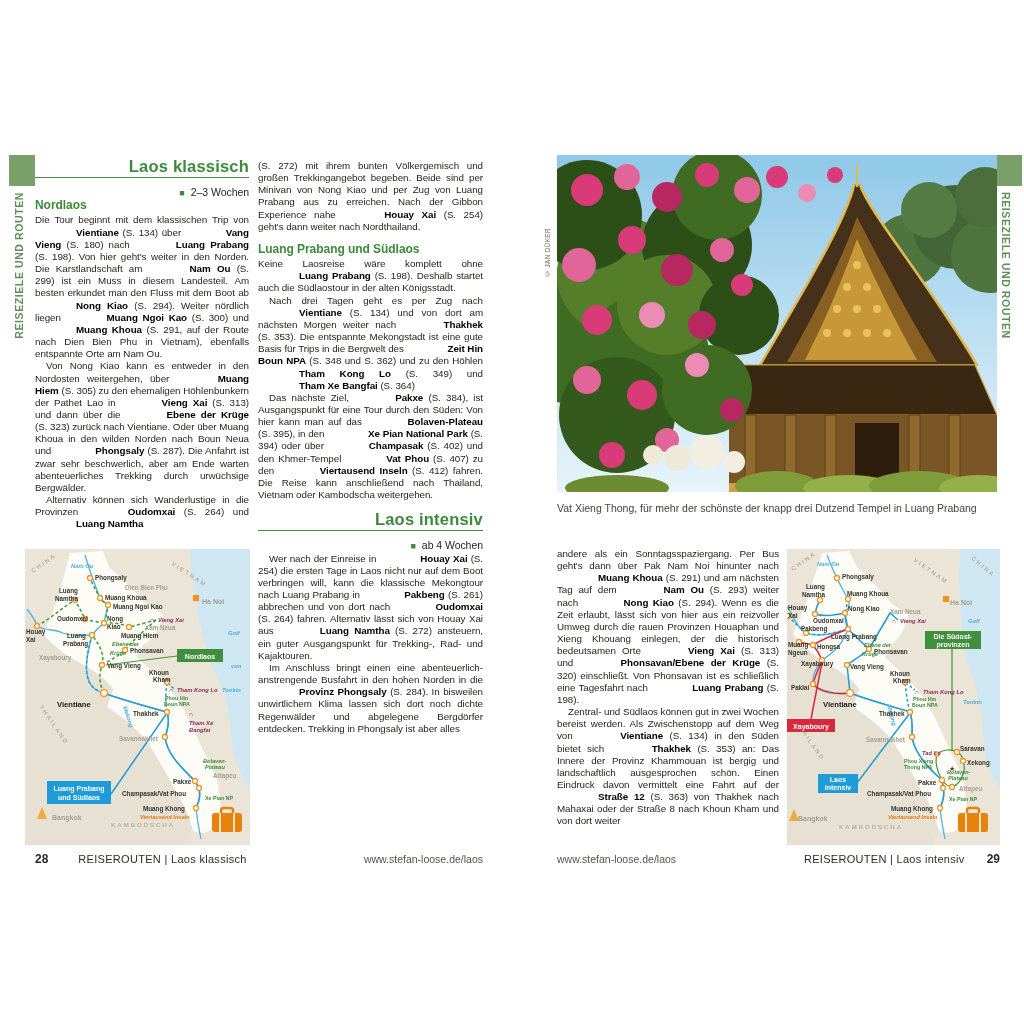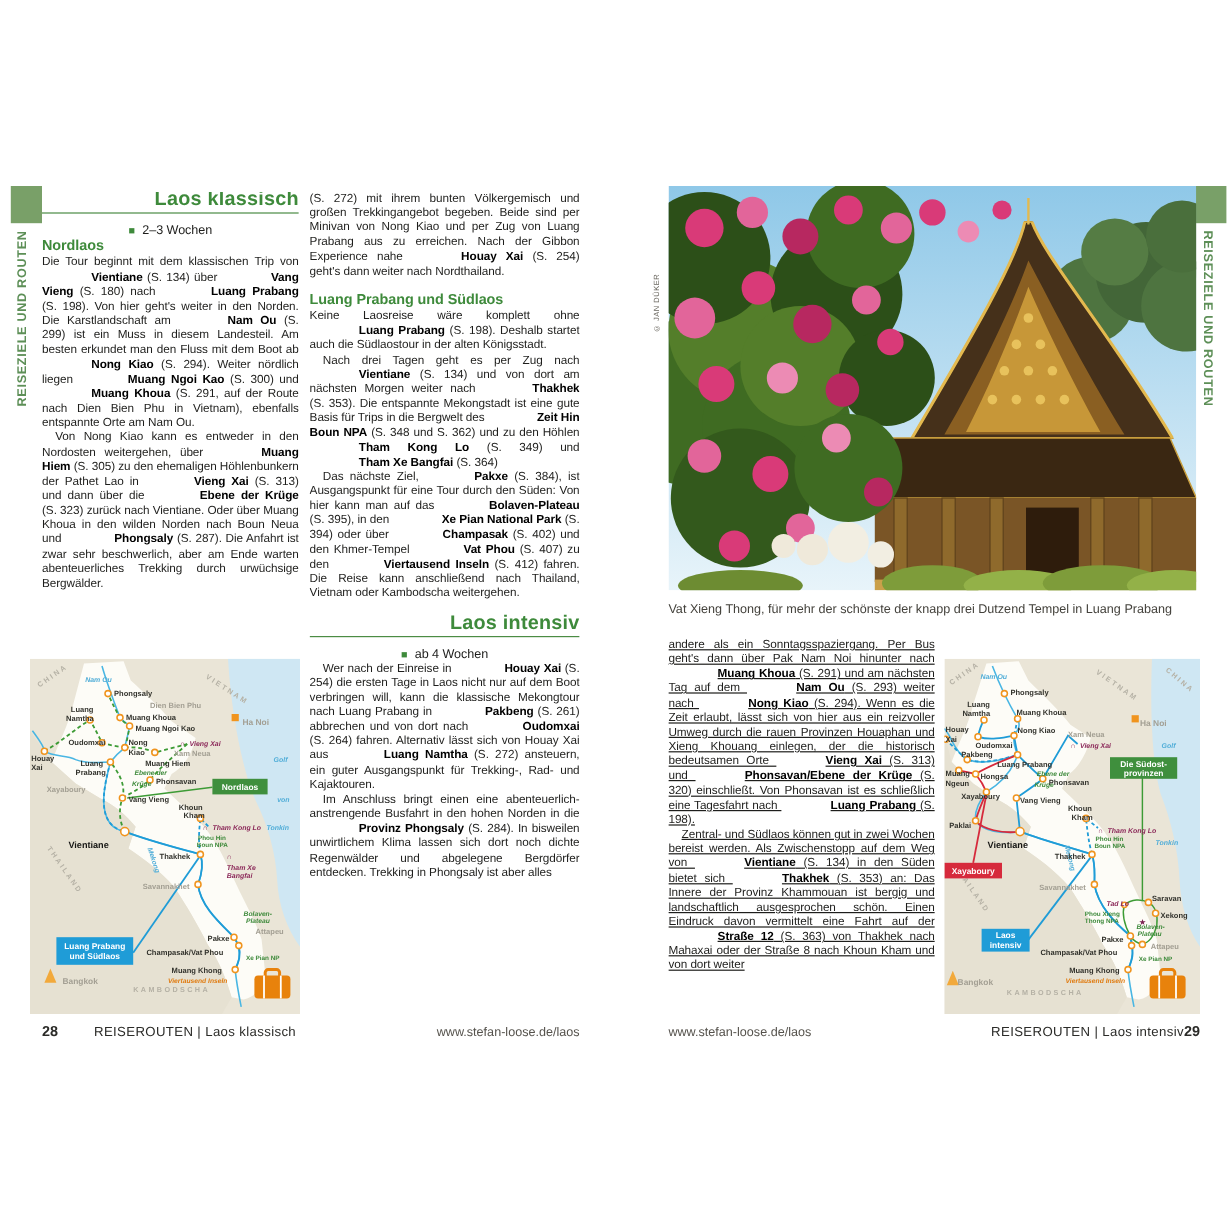--- a/index.html
+++ b/index.html
@@ -8,40 +8,40 @@
   .tab-square{position:absolute;width:26px;height:31px;background:#79a068;}
   .vtext{position:absolute;font-size:10.5px;font-weight:bold;color:#5d8f57;letter-spacing:.6px;white-space:nowrap;}
   .vtext.up{writing-mode:vertical-rl;transform:rotate(180deg);}
   .vtext.down{writing-mode:vertical-rl;}
   
   .col{position:absolute;text-align:justify;font-size:9.8px;line-height:12.15px;letter-spacing:-.05px;overflow:hidden;hyphens:auto;}
   .col p{margin:0;}
   .col p.ind{text-indent:11px;}
   .col b{color:#000;padding-left:41px;}
   .sec-title{font-size:16.5px;font-weight:bold;color:#3e8a3b;letter-spacing:.2px;padding-bottom:5px;border-bottom:1.5px solid #4b8c44;margin:0 0 8px 0;text-align:right;}
-  .duration{font-size:10.5px;margin:0 0 14px 0;text-align:center;}
+  .duration{font-size:10.5px;margin:0 0 14px 0;text-align:right;}
   .duration .sq{color:#3e8a3b;font-size:9px;margin-right:6px;}
   .subhead{font-size:12px;font-weight:bold;color:#3e8a3b;margin:10px 0 3px 0;text-align:left;}
   .subhead.first{margin-top:0;}
   .gap{height:12px;}
   
   .photo{position:absolute;left:557px;top:155px;width:440px;height:337px;overflow:hidden;}
   .credit{position:absolute;left:544px;top:157px;height:120px;font-size:6.3px;letter-spacing:.4px;color:#6a675f;writing-mode:vertical-rl;transform:rotate(180deg);}
   .caption{position:absolute;left:557px;top:502px;width:440px;font-size:10.5px;color:#44423c;}
   
   .footer{position:absolute;top:852px;display:flex;align-items:baseline;font-size:11px;color:#2b2b28;}
   .footer .pg{font-weight:bold;font-size:12px;}
   .footer .lbl{letter-spacing:.3px;}
   .footer .url{font-size:10.5px;color:#55524c;}
   .f-left{left:35px;width:448px;}
   .f-left .lbl{margin-left:30px;}
   .f-left .url{margin-left:auto;}
   .f-right{left:557px;width:443px;}
   .f-right .lbl{margin-left:auto;}
-  .f-right .pg{}
+  .f-right .pg{margin-left:22px;}
   
   .mapbox{position:absolute;}
   svg text{font-family:"Liberation Sans",sans-serif;}
   .ct{font-size:6.3px;font-weight:bold;fill:#33332d;}
   .big{font-size:7.6px;font-weight:bold;fill:#161614;}
   .gy{font-size:6.3px;font-weight:bold;fill:#a39f93;}
   .gy7{font-size:7px;font-weight:bold;fill:#a39f93;}
   .gyl{font-size:6px;font-weight:bold;fill:#b5b1a5;letter-spacing:2px;}
   .grn{font-size:5.6px;font-style:italic;font-weight:bold;fill:#3e8a3b;}
   .grnb{font-size:5.3px;font-weight:bold;fill:#3e8a3b;}
@@ -65,20 +65,21 @@
 
 <div class="tab-square" style="left:996px;top:155px;"></div>
 <div class="vtext down" style="left:1000px;top:192px;">REISEZIELE UND ROUTEN</div>
 
 <div class="col" style="left:35px;top:160px;width:214px;height:386px;">
   <h1 class="sec-title">Laos klassisch</h1>
   <p class="duration"><span class="sq">■</span><span>2–3 Wochen</span></p>
   <h2 class="subhead first">Nordlaos</h2>
   <p>Die Tour beginnt mit dem klassischen Trip von <b>Vientiane</b> (S. 134) über <b>Vang Vieng</b> (S. 180) nach <b>Luang Prabang</b> (S. 198). Von hier geht's weiter in den Norden. Die Karstlandschaft am <b>Nam Ou</b> (S. 299) ist ein Muss in diesem Landesteil. Am besten erkundet man den Fluss mit dem Boot ab <b>Nong Kiao</b> (S. 294). Weiter nördlich liegen <b>Muang Ngoi Kao</b> (S. 300) und <b>Muang Khoua</b> (S. 291, auf der Route nach Dien Bien Phu in Vietnam), ebenfalls entspannte Orte am Nam Ou.</p>
   <p class="ind">Von Nong Kiao kann es entweder in den Nordosten weitergehen, über <b>Muang Hiem</b> (S. 305) zu den ehemaligen Höhlenbunkern der Pathet Lao in <b>Vieng Xai</b> (S. 313) und dann über die <b>Ebene der Krüge</b> (S. 323) zurück nach Vientiane. Oder über Muang Khoua in den wilden Norden nach Boun Neua und <b>Phongsaly</b> (S. 287). Die Anfahrt ist zwar sehr beschwerlich, aber am Ende warten abenteuerliches Trekking durch urwüchsige Bergwälder.</p>
+  <p class="ind">Alternativ können sich Wanderlustige in die Provinzen <b>Oudomxai</b> (S. 264) und <b>Luang Namtha</b></p>
 </div>
 
 <div class="col" style="left:258px;top:160px;width:225px;height:692px;">
   <p>(S. 272) mit ihrem bunten Völkergemisch und großen Trekkingangebot begeben. Beide sind per Minivan von Nong Kiao und per Zug von Luang Prabang aus zu erreichen. Nach der Gibbon Experience nahe <b>Houay Xai</b> (S. 254) geht's dann weiter nach Nordthailand.</p>
   <h2 class="subhead">Luang Prabang und Südlaos</h2>
   <p>Keine Laosreise wäre komplett ohne <b>Luang Prabang</b> (S. 198). Deshalb startet auch die Südlaostour in der alten Königsstadt.</p>
   <p class="ind">Nach drei Tagen geht es per Zug nach <b>Vientiane</b> (S. 134) und von dort am nächsten Morgen weiter nach <b>Thakhek</b> (S. 353). Die entspannte Mekongstadt ist eine gute Basis für Trips in die Bergwelt des <b>Zeit Hin Boun NPA</b> (S. 348 und S. 362) und zu den Höhlen <b>Tham Kong Lo</b> (S. 349) und <b>Tham Xe Bangfai</b> (S. 364)</p>
   <p class="ind">Das nächste Ziel, <b>Pakxe</b> (S. 384), ist Ausgangspunkt für eine Tour durch den Süden: Von hier kann man auf das <b>Bolaven-Plateau</b> (S. 395), in den <b>Xe Pian National Park</b> (S. 394) oder über <b>Champasak</b> (S. 402) und den Khmer-Tempel <b>Vat Phou</b> (S. 407) zu den <b>Viertausend Inseln</b> (S. 412) fahren. Die Reise kann anschließend nach Thailand, Vietnam oder Kambodscha weitergehen.</p>
   <div class="gap"></div>
   <h1 class="sec-title">Laos intensiv</h1>
@@ -179,21 +180,21 @@
         <ellipse cx="292" cy="333" rx="46" ry="13" fill="#93b148"></ellipse>
       <ellipse cx="362" cy="331" rx="50" ry="15" fill="#7e9c3a"></ellipse>
         <ellipse cx="422" cy="333" rx="40" ry="13" fill="#93b148"></ellipse>
       <ellipse cx="60" cy="333" rx="52" ry="13" fill="#6d8c32"></ellipse>
     </g>
   </svg>
 </div>
 <div class="credit">© JAN DÜKER</div>
 <div class="caption">Vat Xieng Thong, für mehr der schönste der knapp drei Dutzend Tempel in Luang Prabang</div>
 
-<div class="col" style="left:557px;top:532px;width:222px;height:300px;text-decoration:underline;">
+<div class="col" style="left:557px;top:548px;width:222px;height:300px;">
   <p>andere als ein Sonntagsspaziergang. Per Bus geht's dann über Pak Nam Noi hinunter nach <b>Muang Khoua</b> (S. 291) und am nächsten Tag auf dem <b>Nam Ou</b> (S. 293) weiter nach <b>Nong Kiao</b> (S. 294). Wenn es die Zeit erlaubt, lässt sich von hier aus ein reizvoller Umweg durch die rauen Provinzen Houaphan und Xieng Khouang einlegen, der die historisch bedeutsamen Orte <b>Vieng Xai</b> (S. 313) und <b>Phonsavan/Ebene der Krüge</b> (S. 320) einschließt. Von Phonsavan ist es schließlich eine Tagesfahrt nach <b>Luang Prabang</b> (S. 198).</p>
   <p class="ind">Zentral- und Südlaos können gut in zwei Wochen bereist werden. Als Zwischenstopp auf dem Weg von <b>Vientiane</b> (S. 134) in den Süden bietet sich <b>Thakhek</b> (S. 353) an: Das Innere der Provinz Khammouan ist bergig und landschaftlich ausgesprochen schön. Einen Eindruck davon vermittelt eine Fahrt auf der <b>Straße 12</b> (S. 363) von Thakhek nach Mahaxai oder der Straße 8 nach Khoun Kham und von dort weiter</p>
 </div>
 
 <div class="mapbox" style="left:25px;top:549px;width:225px;height:296px;">
 <svg width="225" height="296" viewBox="0 0 225 296">
   <rect width="225" height="296" fill="#eae5d7"></rect>
   <path d="M 165,0 L 225,0 L 225,240 C 214,225 207,205 206,185 C 205,162 198,138 188,118 C 178,95 168,50 165,0 Z" fill="#cfe7f3"></path>
   <path d="M 45,4 L 78,2 L 84,18 C 95,28 108,40 118,52 L 138,66 C 135,80 128,90 118,96 L 112,108 C 122,118 135,128 145,140 C 155,152 163,168 170,184 C 178,202 188,218 193,234 L 196,262 C 194,274 188,282 178,284 L 168,282 C 164,268 158,252 148,238 C 140,222 130,205 120,190 C 108,176 94,166 82,158 L 88,140 C 80,130 70,122 58,116 L 38,104 L 18,86 C 24,70 32,55 36,38 Z" fill="#fdfcf7"></path>
   <path d="M 0,60 L 18,86 L 38,104 L 58,116 C 70,122 80,130 88,140 L 82,158 C 94,166 108,176 120,190 C 130,205 140,222 148,238 C 158,252 164,268 168,282 L 160,296 L 0,296 Z" fill="#e6e1d2"></path>

